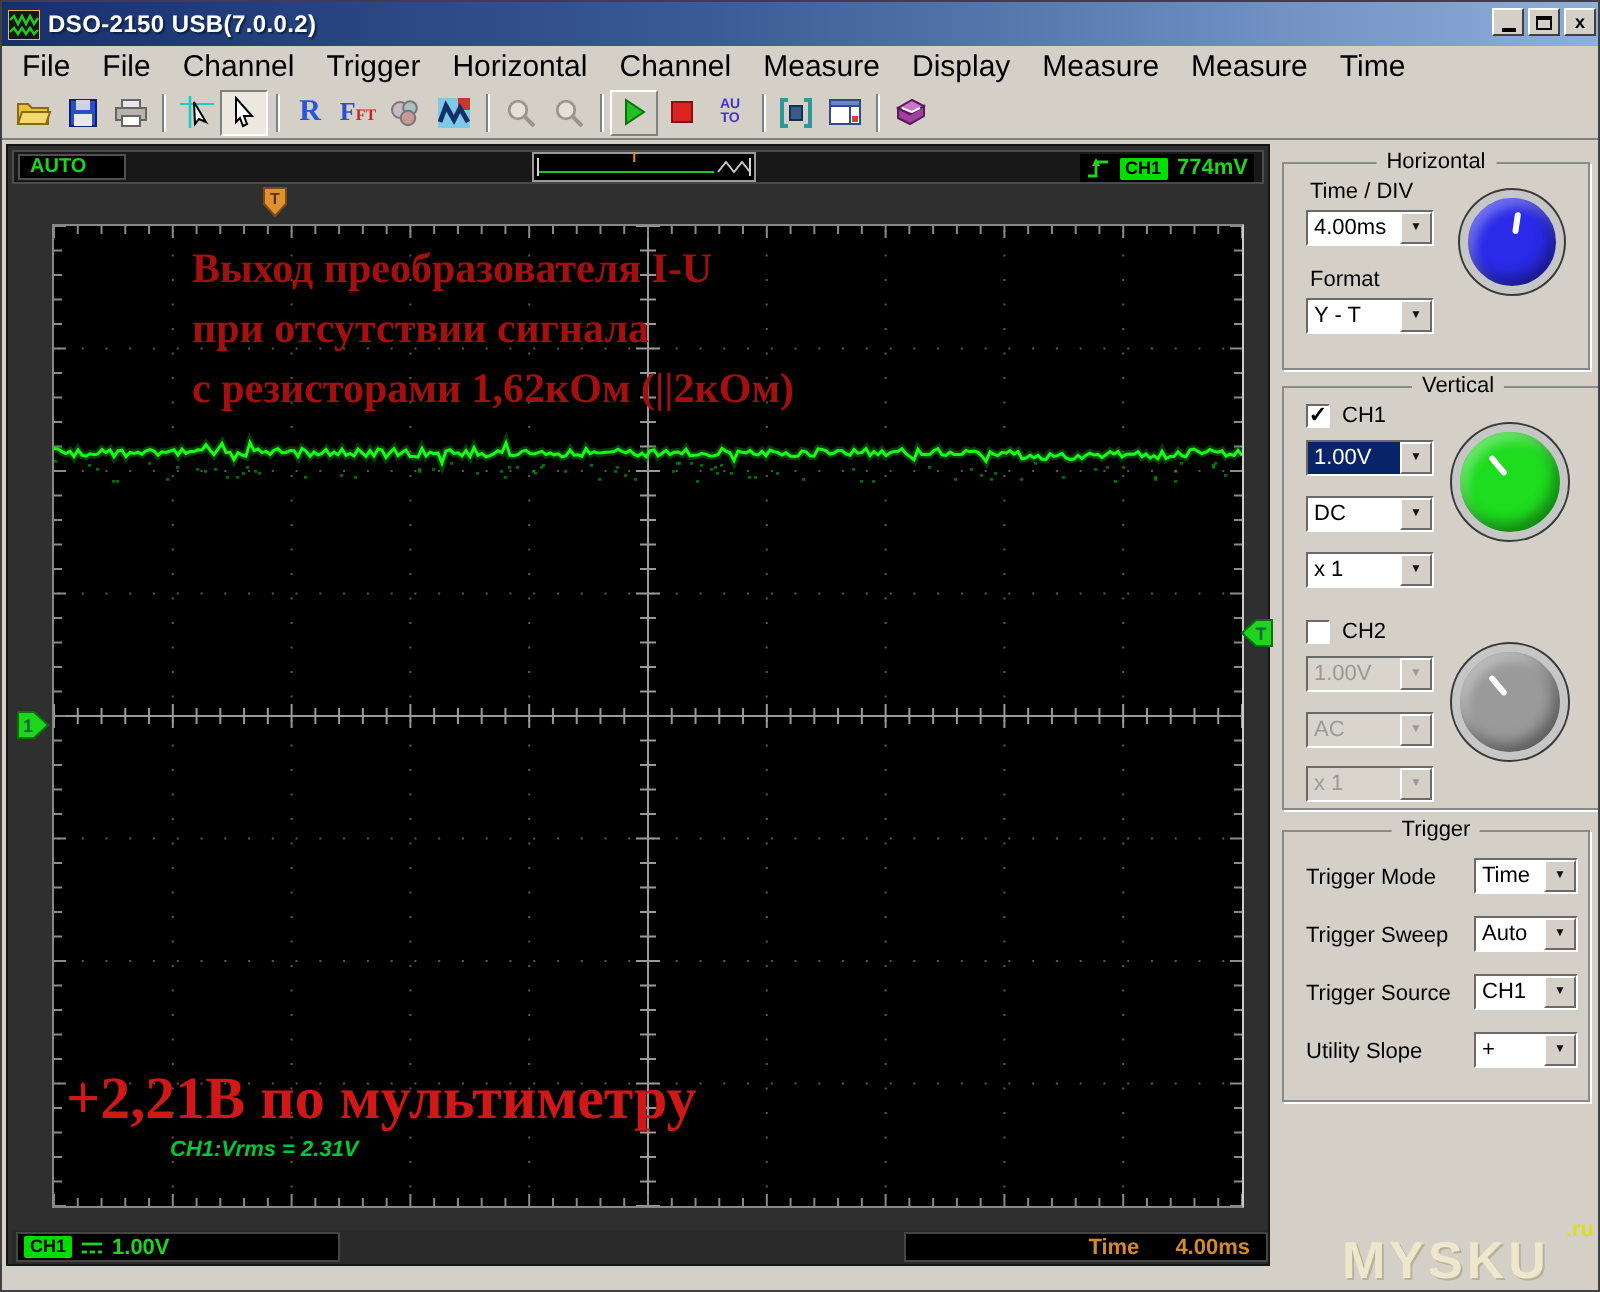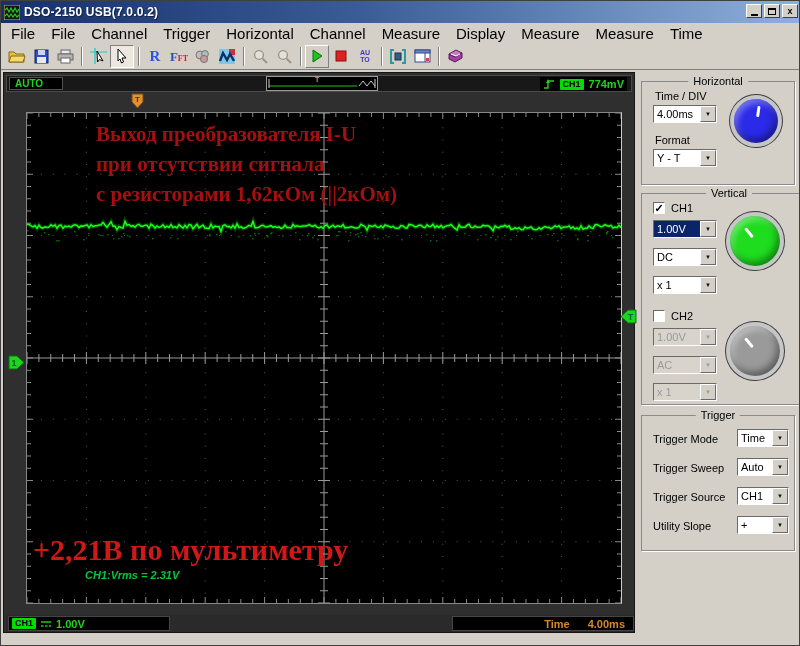--- a/index.html
+++ b/index.html
@@ -698,20 +698,24 @@
         </svg>
         <span id="ch-volts">1.00V</span>
       </div>
       <div id="time-box">
         <span style="color:#d6892a;">Time</span>
         <span style="color:#d6892a;">4.00ms</span>
       </div>
     </div>
   </div>
 
+  <div id="watermark">
+    <span id="watermark-text">MYSKU</span>
+    <span id="watermark-suffix">.ru</span>
+  </div>
 
   <div class="group" style="left:640px;top:80px;width:154px;height:104px;">
     <span class="group-legend">Horizontal</span>
     <span class="plabel" style="left:13px;top:8px;">Time / DIV</span>
     <div class="combo" style="left:11px;top:23px;">
       <div class="val">4.00ms</div>
       <div class="btn">▼</div>
     </div>
     <span class="plabel" style="left:13px;top:52px;">Format</span>
     <div class="combo" style="left:11px;top:67px;">

